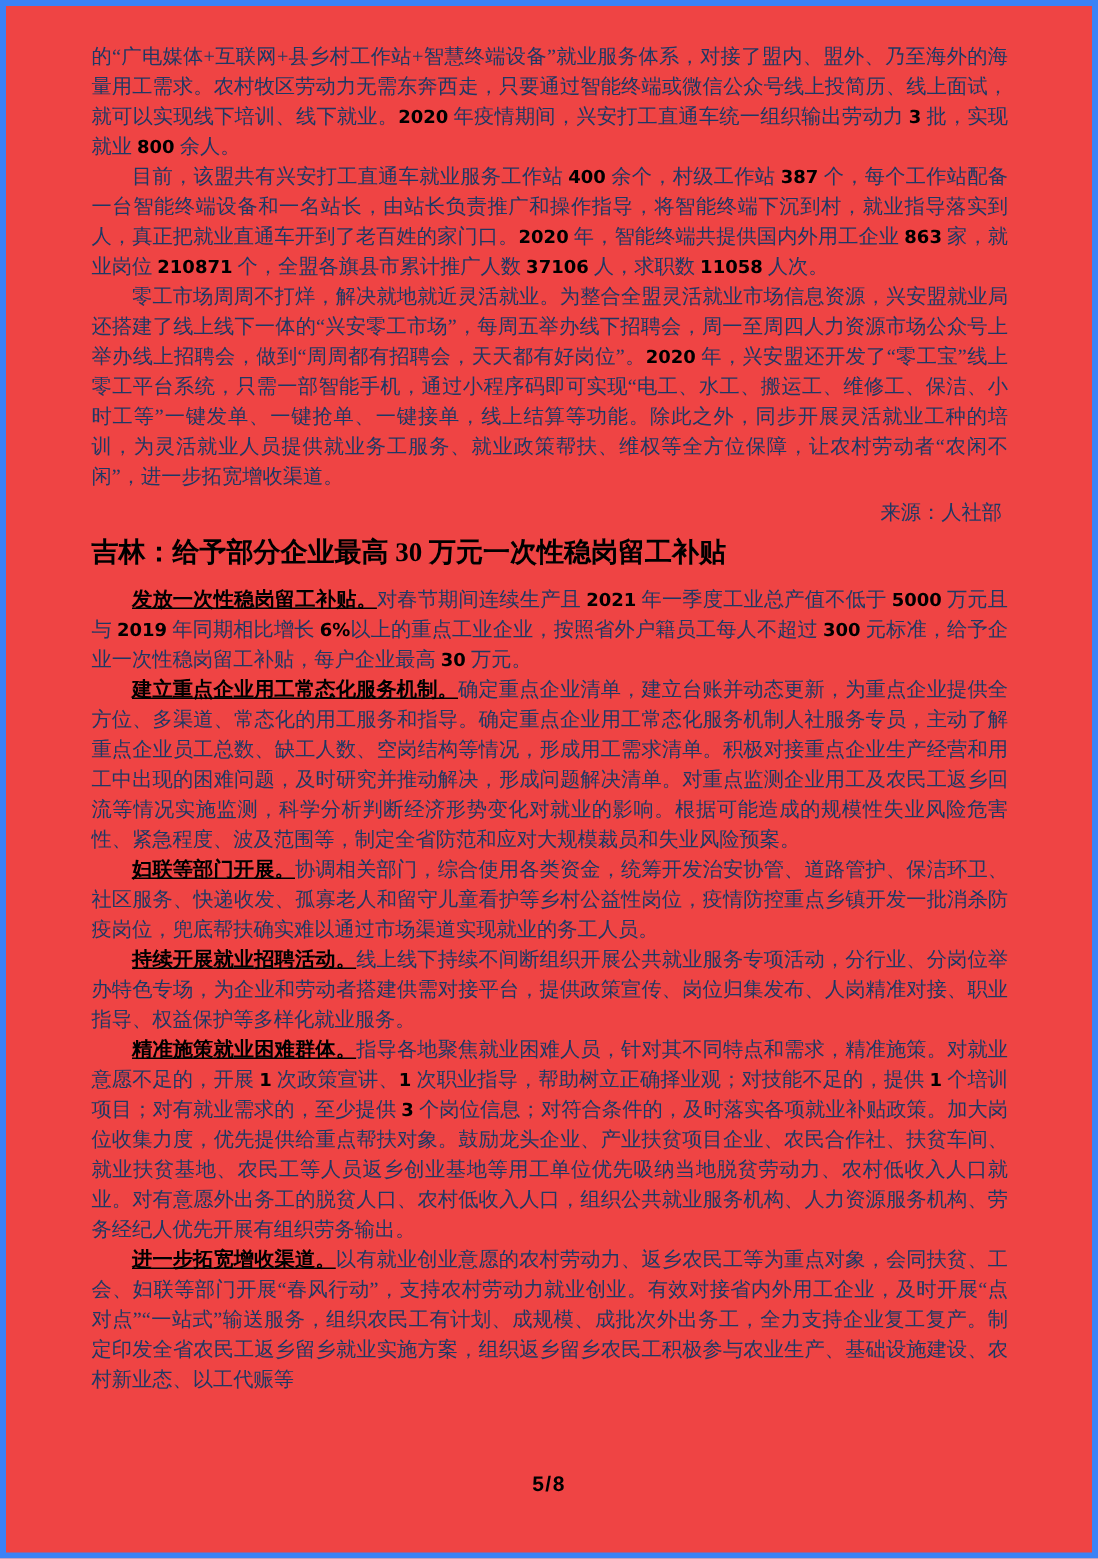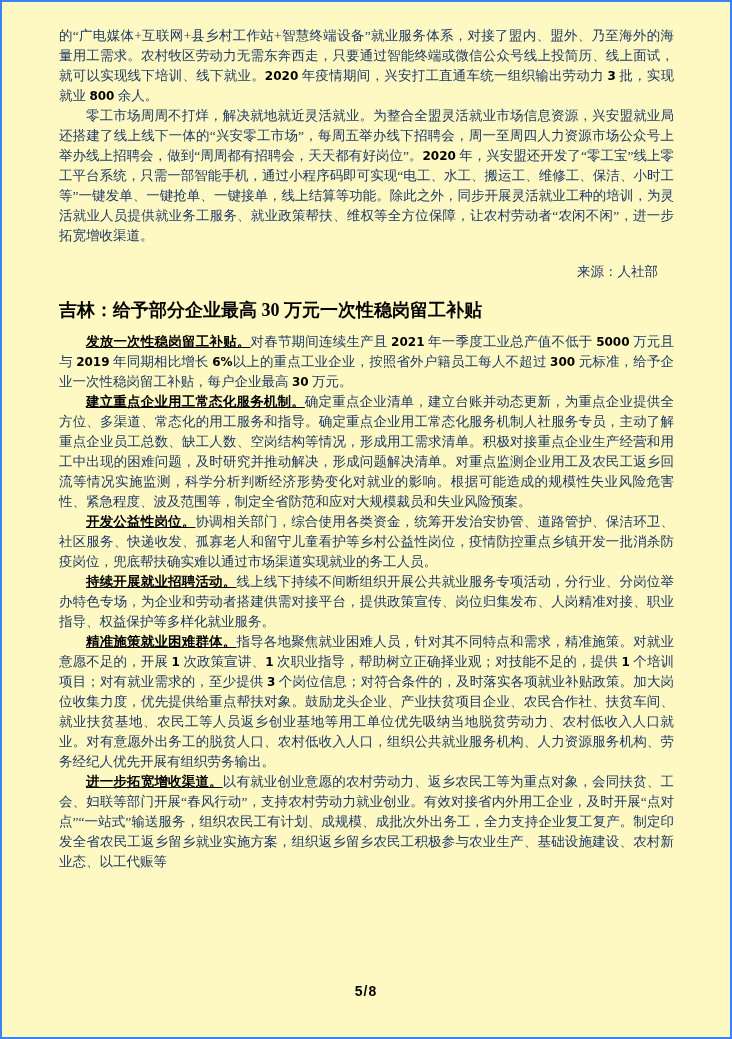--- a/index.html
+++ b/index.html
@@ -1,37 +1,37 @@
 <!DOCTYPE html>
 <html lang="zh"><head>
 <meta charset="utf-8">
 <style>
   html,body{margin:0;padding:0;background:#ffffff;}
   .page{
-    width:732px;height:1039px;margin:0 auto;background:#fef9c3;
+    width:732px;height:1039px;margin:0 auto;background:#ef4444;
     position:relative;box-sizing:border-box;
-    border:2px solid #3b82f6;
+    border:4px solid #3b82f6;
     font-family:"Liberation Serif","DejaVu Serif",serif;
     color:#1f3864;overflow:hidden;
   }
   .content{padding:24px 56px 0 57px;}
   .para{
     margin:0;font-size:13.5px;line-height:20px;
     text-align:justify;text-justify:inter-ideograph;
     color:#1f3864;
   }
   .indent{text-indent:2em;}
   .para b{
     color:#000000;
     font-family:"DejaVu Sans","Liberation Sans",sans-serif;
     font-size:12px;
   }
   .lead{font-weight:bold;color:#000000;text-decoration:underline;}
   .source-line{
-    margin:16px;font-size:13.5px;line-height:20px;
+    margin:4px;font-size:13.5px;line-height:20px;
     text-align:right;color:#1f3864;
   }
   .article-title{
     font-size:18px;font-weight:bold;color:#000000;
     margin:2px 0 10px 0;line-height:24px;
     font-family:"Liberation Serif","DejaVu Serif",serif;
   }
   .page-footer{
     position:absolute;left:0;right:0;bottom:38px;
     text-align:center;font-weight:bold;font-size:14px;color:#000000;
@@ -39,33 +39,34 @@
     letter-spacing:1px;
   }
 </style>
 </head>
 <body>
 
 <div class="page">
   <div class="content">
 
     <p class="para">的“广电媒体+互联网+县乡村工作站+智慧终端设备”就业服务体系，对接了盟内、盟外、乃至海外的海量用工需求。农村牧区劳动力无需东奔西走，只要通过智能终端或微信公众号线上投简历、线上面试，就可以实现线下培训、线下就业。<b>2020</b> 年疫情期间，兴安打工直通车统一组织输出劳动力 <b>3</b> 批，实现就业 <b>800</b> 余人。</p>
+    <p class="para indent">目前，该盟共有兴安打工直通车就业服务工作站 <b>400</b> 余个，村级工作站 <b>387</b> 个，每个工作站配备一台智能终端设备和一名站长，由站长负责推广和操作指导，将智能终端下沉到村，就业指导落实到人，真正把就业直通车开到了老百姓的家门口。<b>2020</b> 年，智能终端共提供国内外用工企业 <b>863</b> 家，就业岗位 <b>210871</b> 个，全盟各旗县市累计推广人数 <b>37106</b> 人，求职数 <b>11058</b> 人次。</p>
     <p class="para indent">零工市场周周不打烊，解决就地就近灵活就业。为整合全盟灵活就业市场信息资源，兴安盟就业局还搭建了线上线下一体的“兴安零工市场”，每周五举办线下招聘会，周一至周四人力资源市场公众号上举办线上招聘会，做到“周周都有招聘会，天天都有好岗位”。<b>2020</b> 年，兴安盟还开发了“零工宝”线上零工平台系统，只需一部智能手机，通过小程序码即可实现“电工、水工、搬运工、维修工、保洁、小时工等”一键发单、一键抢单、一键接单，线上结算等功能。除此之外，同步开展灵活就业工种的培训，为灵活就业人员提供就业务工服务、就业政策帮扶、维权等全方位保障，让农村劳动者“农闲不闲”，进一步拓宽增收渠道。</p>
     <p class="source-line">来源：人社部</p>
 
     <h1 class="article-title">吉林：给予部分企业最高 30 万元一次性稳岗留工补贴</h1>
 
     <p class="para indent">
       <span class="lead">发放一次性稳岗留工补贴。</span><span>对春节期间连续生产且 <b>2021</b> 年一季度工业总产值不低于 <b>5000</b> 万元且与 <b>2019</b> 年同期相比增长 <b>6%</b>以上的重点工业企业，按照省外户籍员工每人不超过 <b>300</b> 元标准，给予企业一次性稳岗留工补贴，每户企业最高 <b>30</b> 万元。</span>
     </p>
     <p class="para indent">
       <span class="lead">建立重点企业用工常态化服务机制。</span><span>确定重点企业清单，建立台账并动态更新，为重点企业提供全方位、多渠道、常态化的用工服务和指导。确定重点企业用工常态化服务机制人社服务专员，主动了解重点企业员工总数、缺工人数、空岗结构等情况，形成用工需求清单。积极对接重点企业生产经营和用工中出现的困难问题，及时研究并推动解决，形成问题解决清单。对重点监测企业用工及农民工返乡回流等情况实施监测，科学分析判断经济形势变化对就业的影响。根据可能造成的规模性失业风险危害性、紧急程度、波及范围等，制定全省防范和应对大规模裁员和失业风险预案。</span>
     </p>
     <p class="para indent">
-      <span class="lead">开发公益性岗位。</span><span>协调相关部门，综合使用各类资金，统筹开发治安协管、道路管护、保洁环卫、社区服务、快递收发、孤寡老人和留守儿童看护等乡村公益性岗位，疫情防控重点乡镇开发一批消杀防疫岗位，兜底帮扶确实难以通过市场渠道实现就业的务工人员。</span>
+      <span class="lead">妇联等部门开展。</span><span>协调相关部门，综合使用各类资金，统筹开发治安协管、道路管护、保洁环卫、社区服务、快递收发、孤寡老人和留守儿童看护等乡村公益性岗位，疫情防控重点乡镇开发一批消杀防疫岗位，兜底帮扶确实难以通过市场渠道实现就业的务工人员。</span>
     </p>
     <p class="para indent">
       <span class="lead">持续开展就业招聘活动。</span><span>线上线下持续不间断组织开展公共就业服务专项活动，分行业、分岗位举办特色专场，为企业和劳动者搭建供需对接平台，提供政策宣传、岗位归集发布、人岗精准对接、职业指导、权益保护等多样化就业服务。</span>
     </p>
     <p class="para indent">
       <span class="lead">精准施策就业困难群体。</span><span>指导各地聚焦就业困难人员，针对其不同特点和需求，精准施策。对就业意愿不足的，开展 <b>1</b> 次政策宣讲、<b>1</b> 次职业指导，帮助树立正确择业观；对技能不足的，提供 <b>1</b> 个培训项目；对有就业需求的，至少提供 <b>3</b> 个岗位信息；对符合条件的，及时落实各项就业补贴政策。加大岗位收集力度，优先提供给重点帮扶对象。鼓励龙头企业、产业扶贫项目企业、农民合作社、扶贫车间、就业扶贫基地、农民工等人员返乡创业基地等用工单位优先吸纳当地脱贫劳动力、农村低收入人口就业。对有意愿外出务工的脱贫人口、农村低收入人口，组织公共就业服务机构、人力资源服务机构、劳务经纪人优先开展有组织劳务输出。</span>
     </p>
     <p class="para indent">
       <span class="lead">进一步拓宽增收渠道。</span><span>以有就业创业意愿的农村劳动力、返乡农民工等为重点对象，会同扶贫、工会、妇联等部门开展“春风行动”，支持农村劳动力就业创业。有效对接省内外用工企业，及时开展“点对点”“一站式”输送服务，组织农民工有计划、成规模、成批次外出务工，全力支持企业复工复产。制定印发全省农民工返乡留乡就业实施方案，组织返乡留乡农民工积极参与农业生产、基础设施建设、农村新业态、以工代赈等</span>
     </p>

